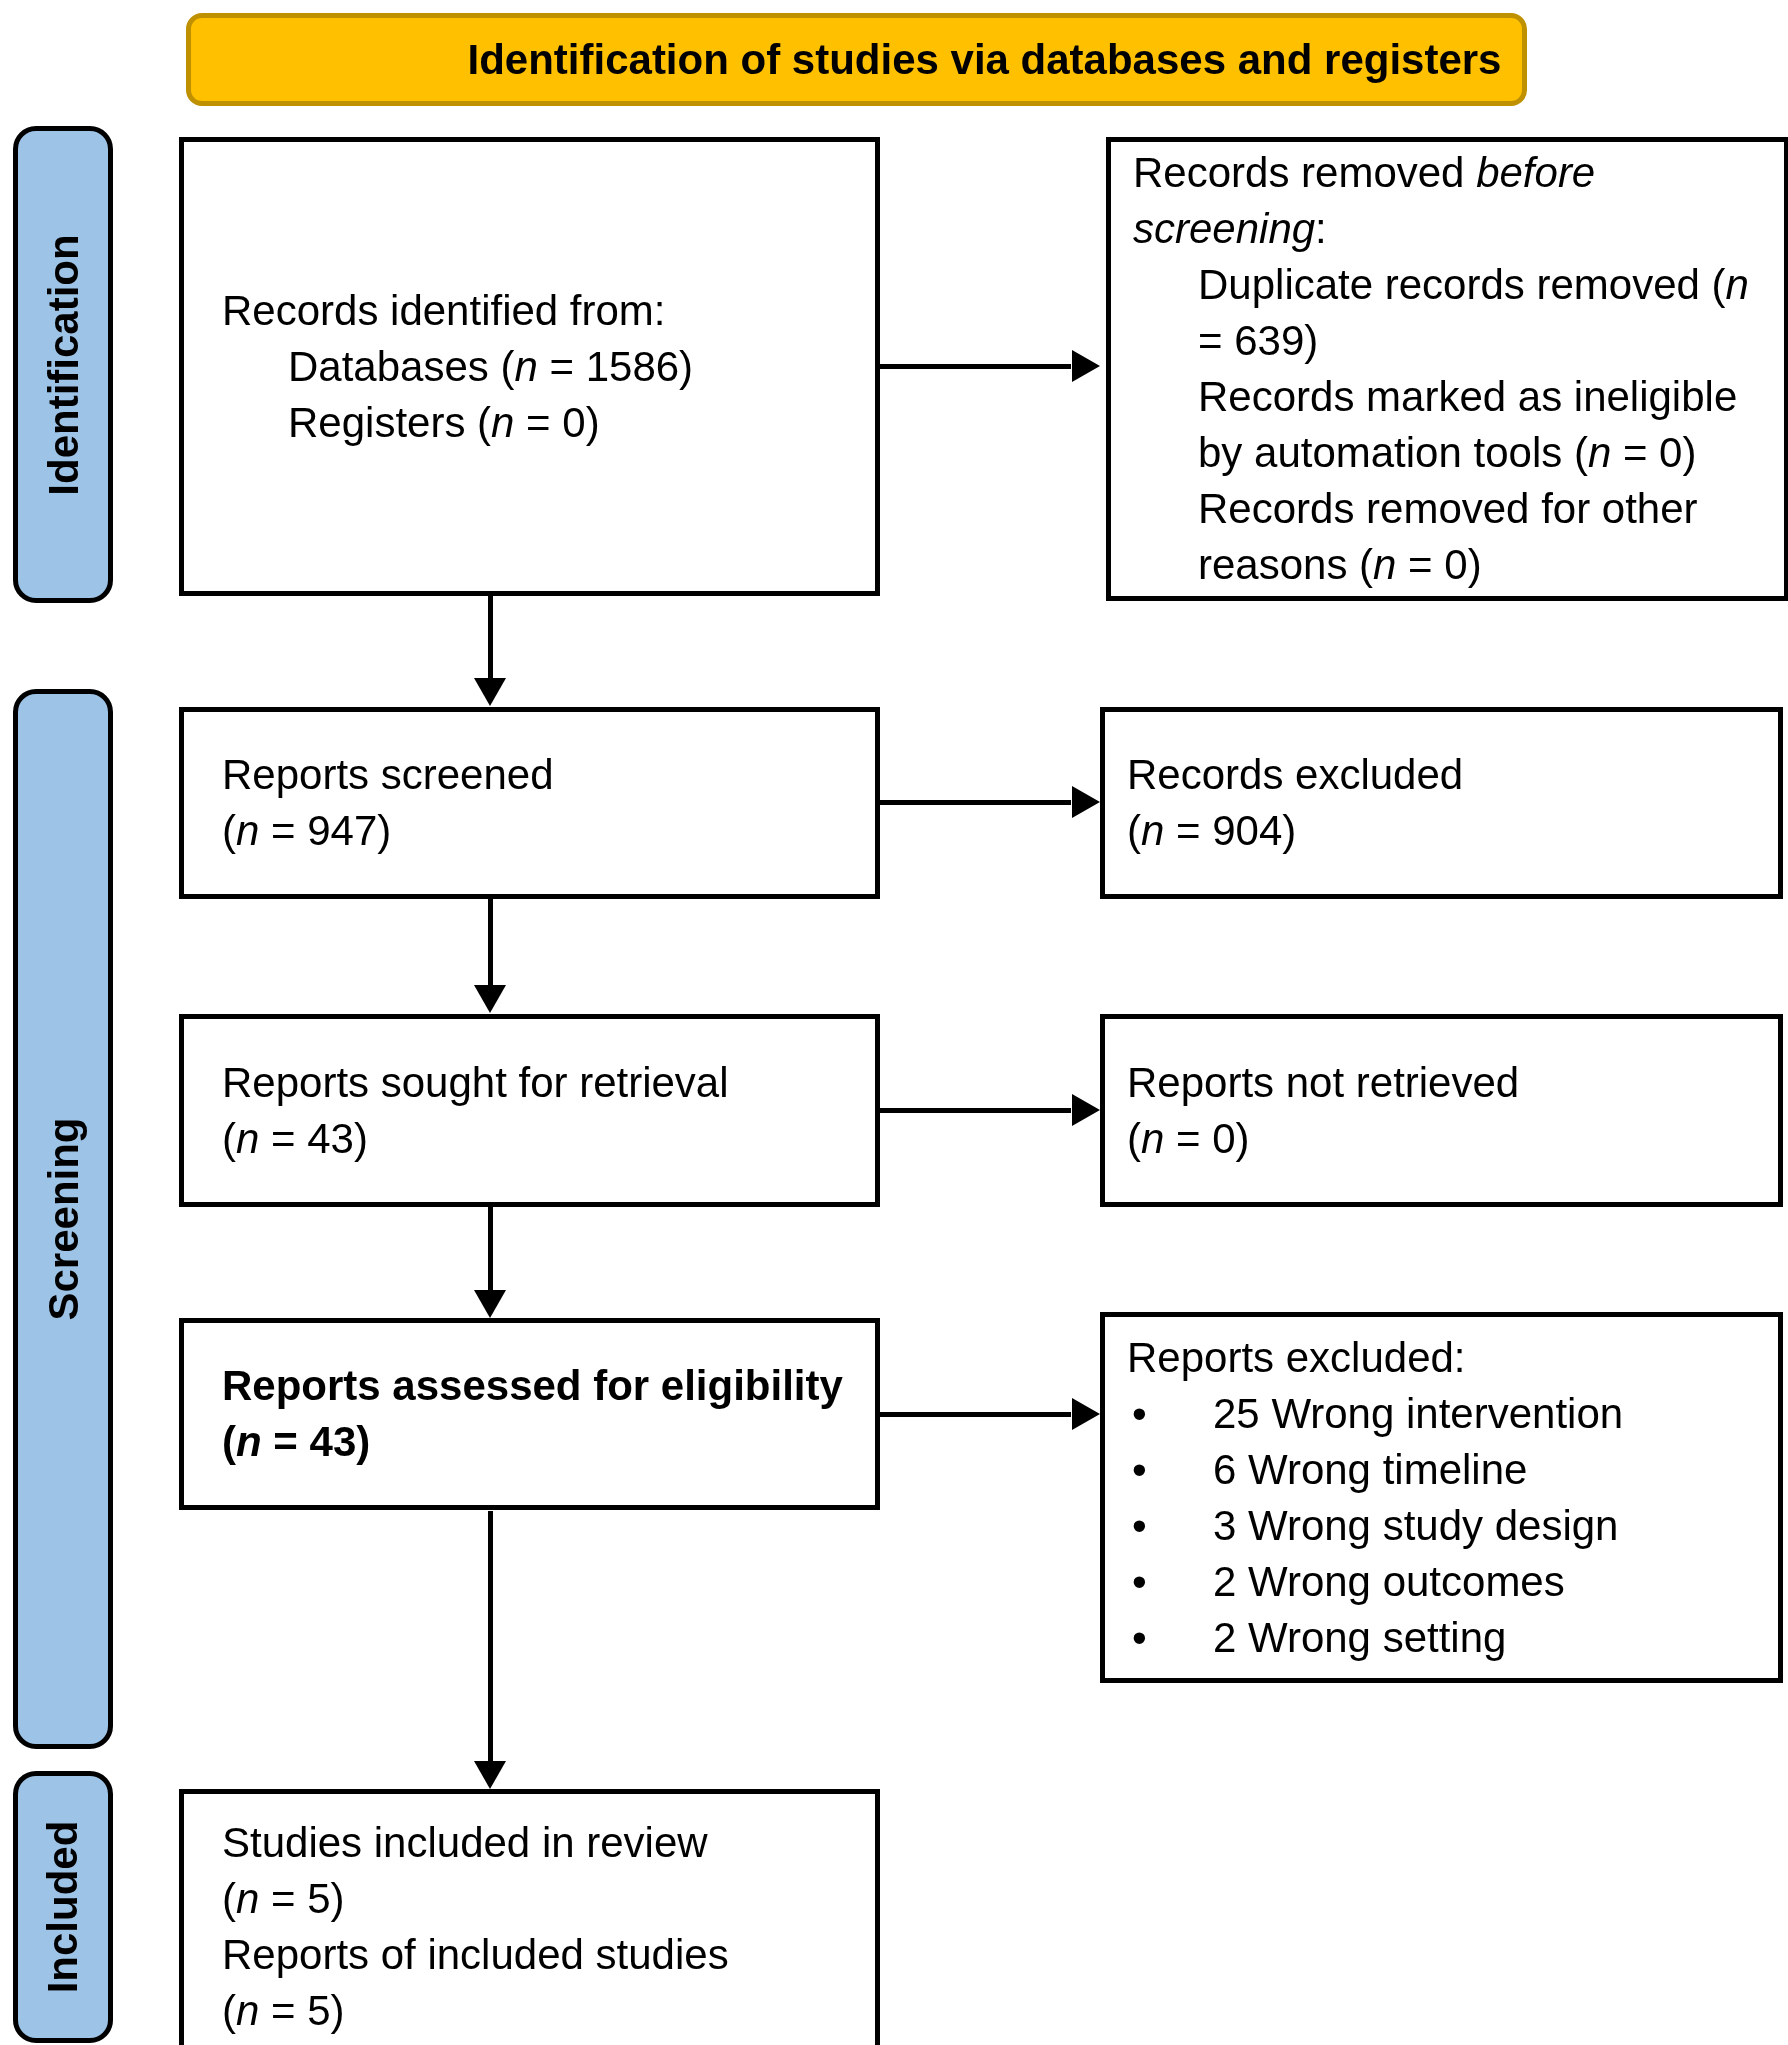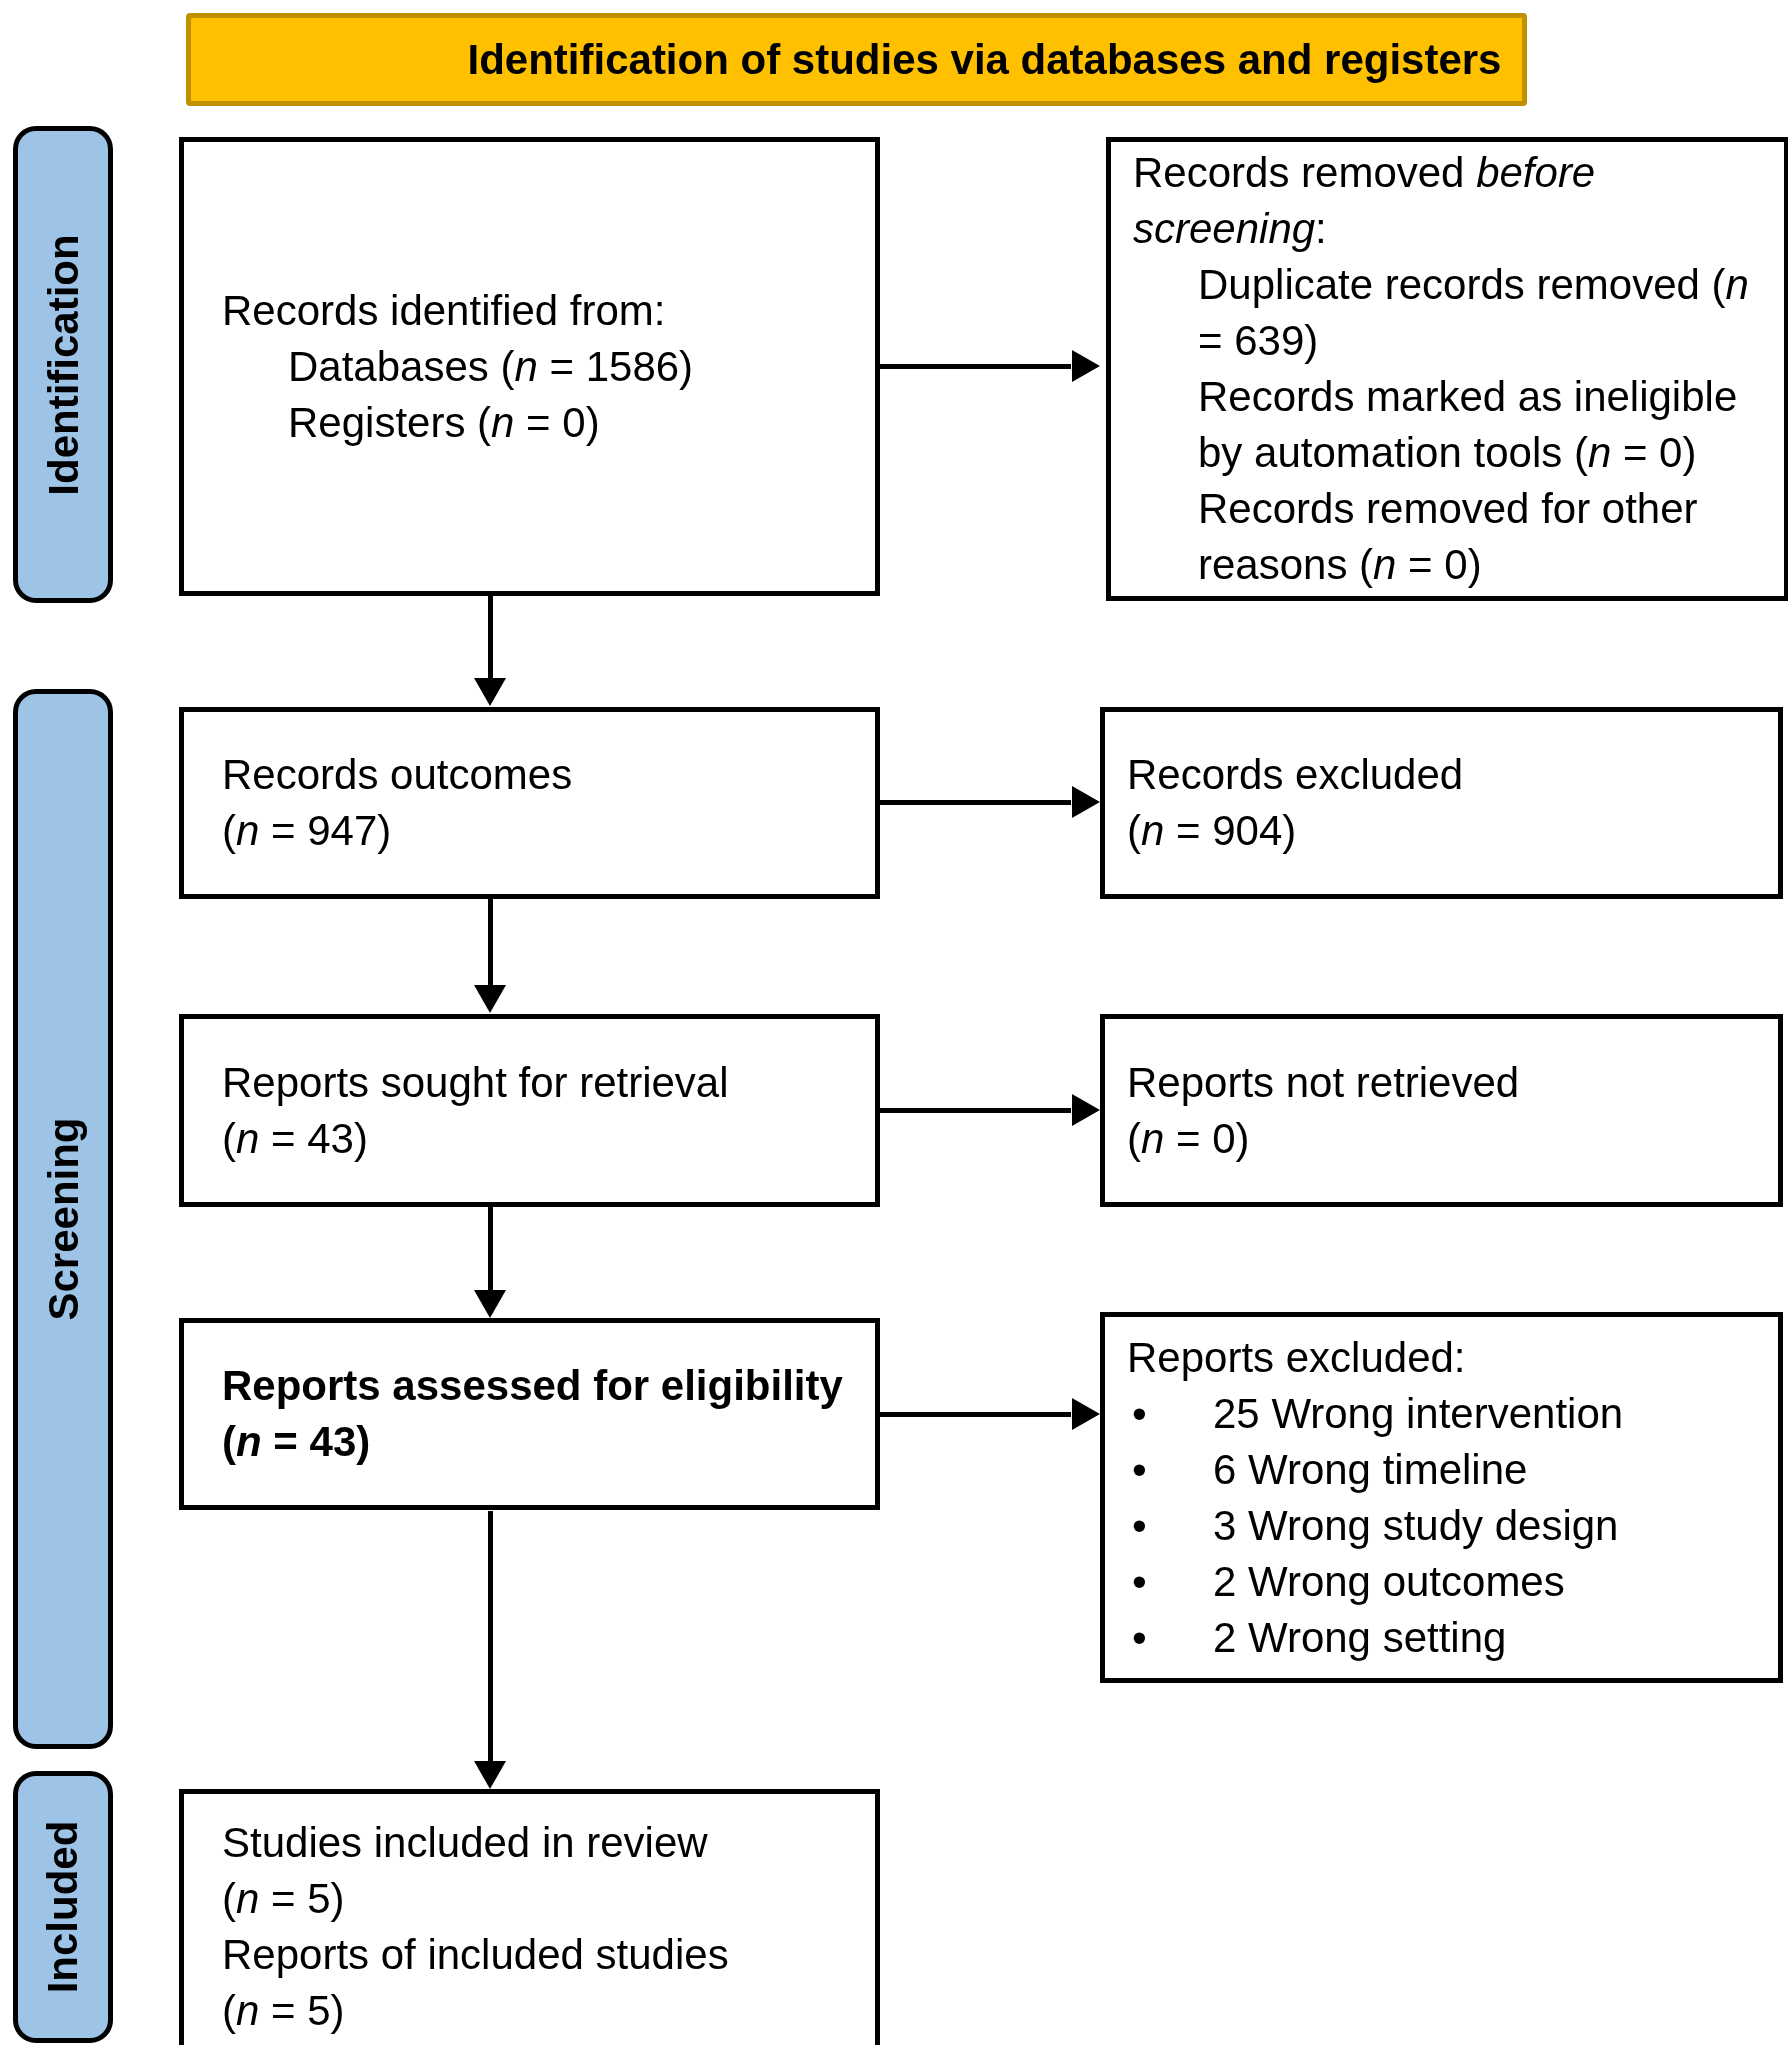--- a/index.html
+++ b/index.html
@@ -7,21 +7,21 @@
     position:relative;
     width:1788px;height:2046px;
     background:#ffffff;
     font-family:"Liberation Sans","DejaVu Sans",sans-serif;
     color:#000;
   }
   
   .banner{
     position:absolute;left:186px;top:13.3px;width:1341px;height:93px;
     box-sizing:border-box;
-    background:#FFC000;border:5.3px solid #BF9000;border-radius:4px;
+    background:#FFC000;border:5.3px solid #BF9000;border-radius:16px;
     display:flex;align-items:center;justify-content:center;
     padding-left:256px;
     font-weight:bold;font-size:42px;white-space:nowrap;
   }
   
   .stage{
     position:absolute;left:13.3px;width:100px;
     box-sizing:border-box;
     background:#9DC3E6;border:5.7px solid #000;border-radius:23px;
     display:flex;align-items:center;justify-content:center;
@@ -101,21 +101,21 @@
   </div>
 
   <div id="box-removed-before" class="box box--right">
     <div class="line"><span>Records removed </span><span class="it">before screening</span><span>:</span></div>
     <div class="line indent1"><span>Duplicate records removed (</span><span class="it">n</span><span> = 639)</span></div>
     <div class="line indent1"><span>Records marked as ineligible by automation tools (</span><span class="it">n</span><span> = 0)</span></div>
     <div class="line indent1"><span>Records removed for other reasons (</span><span class="it">n</span><span> = 0)</span></div>
   </div>
 
   <div id="box-screened" class="box box--left">
-    <div class="line"><span>Records outcomes</span></div>
+    <div class="line"><span>Reports screened</span></div>
     <div class="line"><span>(</span><span class="it">n</span><span> = 947)</span></div>
   </div>
 
   <div id="box-records-excluded" class="box box--right">
     <div class="line"><span>Records excluded</span></div>
     <div class="line"><span>(</span><span class="it">n</span><span> = 904)</span></div>
   </div>
 
   <div id="box-sought" class="box box--left">
     <div class="line"><span>Reports sought for retrieval</span></div>

